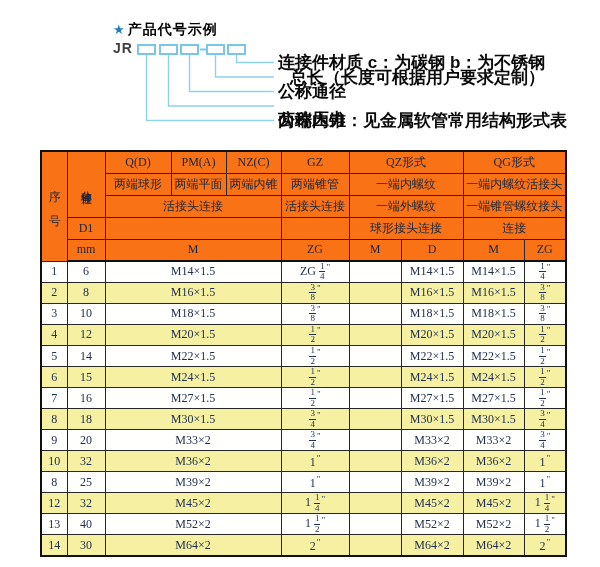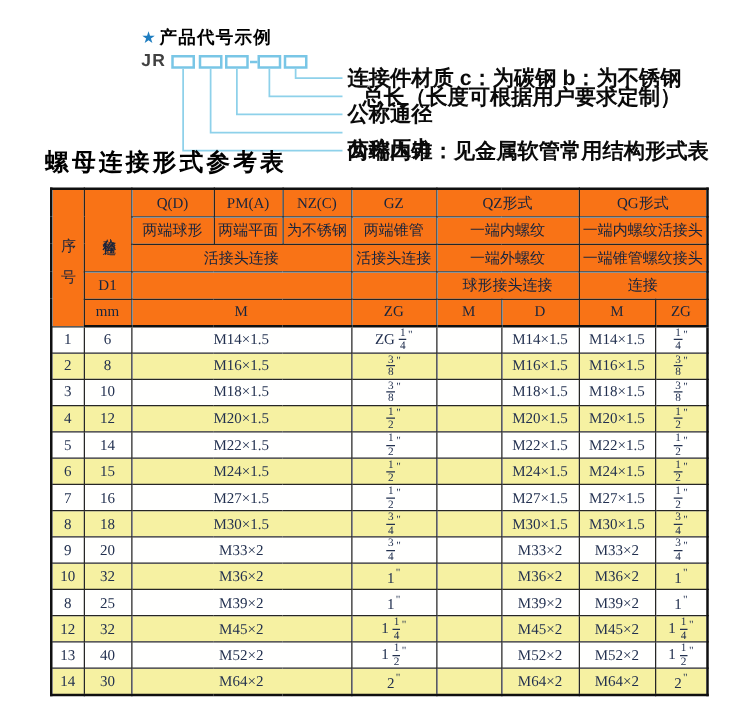--- a/index.html
+++ b/index.html
@@ -69,21 +69,20 @@
   </svg>
 
   <div id="callout-labels">
       <div class="callout-label" style="top: 56px;">连接件材质  c：为碳钢  b：为不锈钢</div>
       <div class="callout-label" style="top: 70.5px; margin-left: 12px;">总长（长度可根据用户要求定制）</div>
       <div class="callout-label" style="top: 85px;">公称通径</div>
       <div class="callout-label" style="top: 113px;">公称压力</div>
       <div class="callout-label" style="top: 114px;">两端内锥：见金属软管常用结构形式表</div>
     </div>
 
-  <h1 class="table-title">螺母连接形式参考表</h1>
 
   <table class="ref">
     <colgroup>
       <col style="width:26px">
         <col style="width:38px">
         <col style="width:66px">
         <col style="width:55px">
       <col style="width:55px">
         <col style="width:68px">
         <col style="width:52px">
@@ -102,21 +101,21 @@
         <th>Q(D)</th>
         <th>PM(A)</th>
         <th>NZ(C)</th>
         <th>GZ</th>
         <th colspan="2">QZ形式</th>
         <th colspan="2">QG形式</th>
       </tr>
       <tr>
         <th>两端球形</th>
         <th>两端平面</th>
-        <th>为不锈钢</th>
+        <th>两端内锥</th>
         <th>两端锥管</th>
         <th colspan="2">一端内螺纹</th>
         <th colspan="2">一端内螺纹活接头</th>
       </tr>
       <tr>
         <th colspan="3">活接头连接</th>
         <th>活接头连接</th>
         <th colspan="2">一端外螺纹</th>
         <th colspan="2">一端锥管螺纹接头</th>
       </tr>

